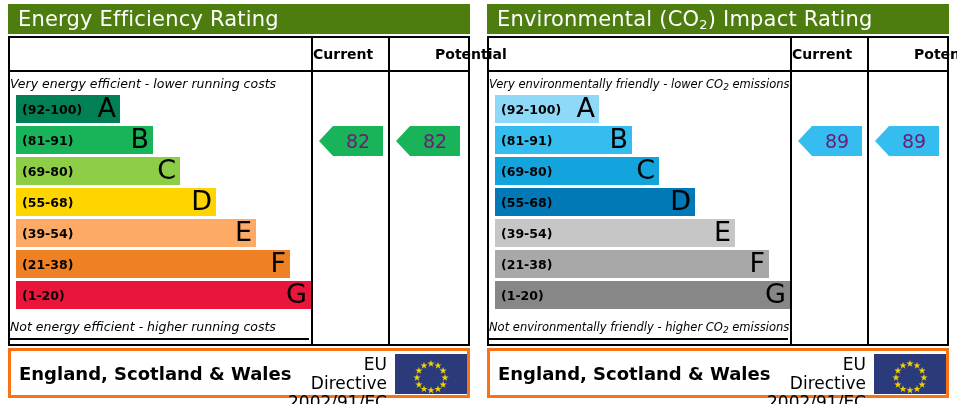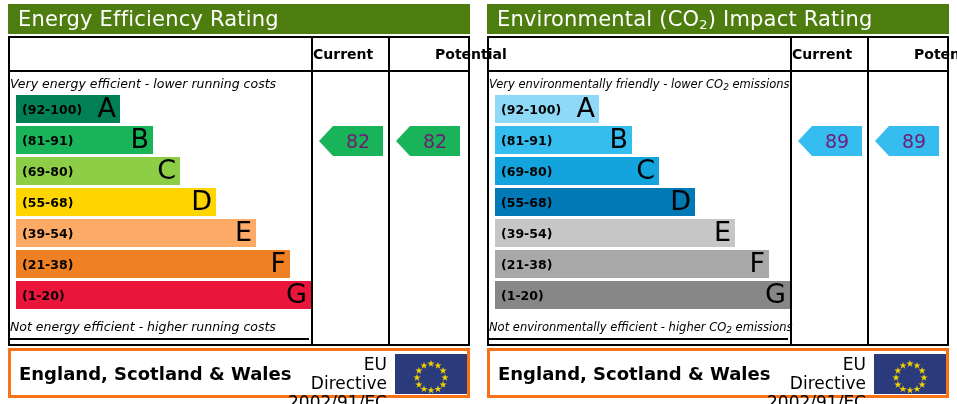--- a/index.html
+++ b/index.html
@@ -359,21 +359,21 @@
       </div>
 
       <div class="arrow current" style="top:88px;background:#36bdf0;">
         <span>89</span>
       </div>
       <div class="arrow potential" style="top:88px;background:#36bdf0;">
         <span>89</span>
       </div>
 
       <div class="cap-rule bottom"></div>
-      <div class="caption bottom small"><span>Not environmentally efficient - higher CO</span><sub>2</sub><span> emissions</span></div>
+      <div class="caption bottom small"><span>Not environmentally friendly - higher CO</span><sub>2</sub><span> emissions</span></div>
     </div>
 
     <div class="epc-footer">
       <div class="footer-region">England, Scotland &amp; Wales</div>
       <div class="footer-directive">
         <div>EU Directive</div>
         <div>2002/91/EC</div>
       </div>
       <div class="eu-flag">
         <svg width="72" height="40" viewBox="0 0 72 40">

